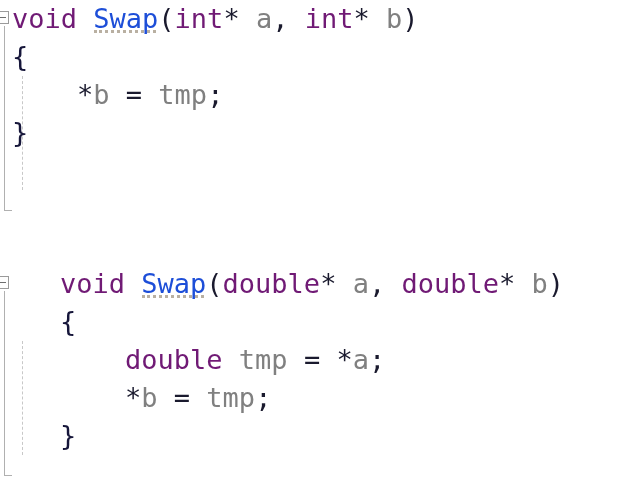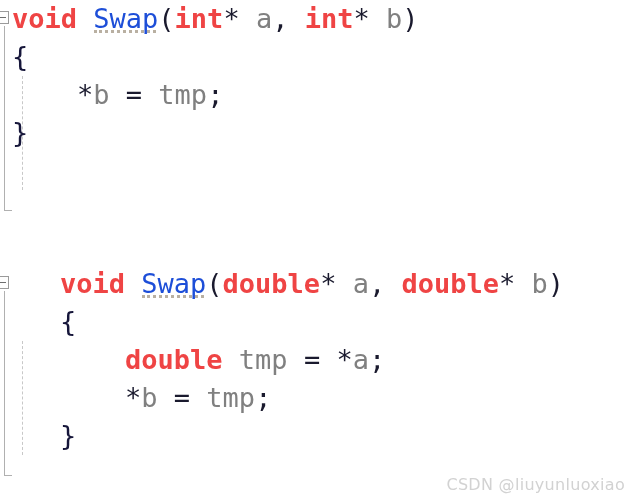--- a/index.html
+++ b/index.html
@@ -45,21 +45,21 @@
   }
 
   .code-text {
     position: absolute;
     left: 12px;
     top: 0;
     white-space: pre;
   }
 
   
-  .tok-keyword  { color: #ef4444; font-weight: bold; }
+  .tok-keyword  { color: #701a75; }
   .tok-function { color: #1d4ed8; position: relative; }
   .tok-ident    { color: #808080; }
   .tok-punct    { color: #1a1a2e; }
   .tok-brace    { color: #16163a; }
   .tok-op       { color: #1a1a2e; }
 
   
   .tok-function::after {
     content: "";
     position: absolute;
@@ -143,14 +143,13 @@
           <div class="indent-guide"></div>
           <div class="code-line"><div class="code-text"><span class="tok-keyword">void</span><span> </span><span class="tok-function">Swap</span><span class="tok-punct">(</span><span class="tok-keyword">double</span><span class="tok-op">*</span><span> </span><span class="tok-ident">a</span><span class="tok-punct">, </span><span class="tok-keyword">double</span><span class="tok-op">*</span><span> </span><span class="tok-ident">b</span><span class="tok-punct">)</span></div></div>
           <div class="code-line"><div class="code-text"><span class="tok-brace">{</span></div></div>
           <div class="code-line"><div class="code-text"><span>    </span><span class="tok-keyword">double</span><span> </span><span class="tok-ident">tmp</span><span> </span><span class="tok-op">=</span><span> </span><span class="tok-op">*</span><span class="tok-ident">a</span><span class="tok-punct">;</span></div></div>
           <div class="code-line"><div class="code-text"><span>    </span><span class="tok-op">*</span><span class="tok-ident">b</span><span> </span><span class="tok-op">=</span><span> </span><span class="tok-ident">tmp</span><span class="tok-punct">;</span></div></div>
           <div class="code-line"><div class="code-text"><span class="tok-brace">}</span></div></div>
         </div>
       </div>
   </div>
 
-  <div class="watermark">CSDN @liuyunluoxiao</div>
 </div>
 
 </body></html>

